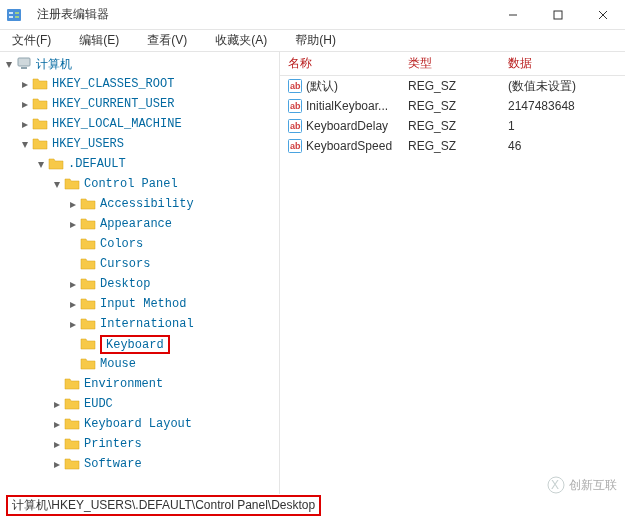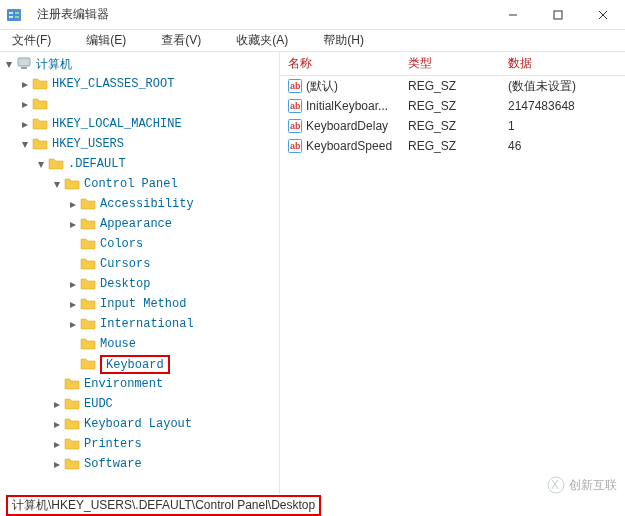--- a/index.html
+++ b/index.html
@@ -5,21 +5,21 @@
 * { box-sizing: border-box; margin: 0; padding: 0; font-family: "Microsoft YaHei", "Segoe UI", sans-serif; font-size: 12px; }
 body { background: #fff; width: 625px; height: 516px; overflow: hidden; position: relative; }
 
 .titlebar { height: 30px; background: #fff; display: flex; align-items: center; padding-left: 6px; border-bottom: 1px solid #e5e5e5; gap: 9px; }
 .titlebar .app-icon { width: 16px; height: 16px; margin-right: 6px; }
 .titlebar .title { flex: 1; color: #333; }
 .titlebar .win-controls { display: flex; height: 100%; }
 .titlebar .win-btn { width: 45px; height: 100%; display: flex; align-items: center; justify-content: center; color: #333; }
 .titlebar .win-btn svg { width: 10px; height: 10px; }
 
-.menubar { height: 22px; display: flex; align-items: center; padding-left: 4px; gap: 19px; border-bottom: 1px solid #e5e5e5; }
+.menubar { height: 22px; display: flex; align-items: center; padding-left: 4px; gap: 12px; border-bottom: 1px solid #e5e5e5; }
 .menubar .menu-item { padding: 2px 8px; color: #333; }
 
 .content { display: flex; height: calc(100% - 30px - 22px - 22px); }
 .tree-panel { width: 280px; border-right: 1px solid #e5e5e5; overflow: hidden; padding: 2px 0; }
 .list-panel { flex: 1; overflow: hidden; }
 
 .tree-row { display: flex; align-items: center; height: 20px; white-space: nowrap; }
 .tree-row .twisty { width: 14px; display: flex; align-items: center; justify-content: center; color: #666; }
 .tree-row .folder-icon, .tree-row .pc-icon { width: 16px; height: 16px; margin-right: 4px; flex-shrink: 0; }
 .tree-row .label { color: #0369a1; font-family: Liberation Mono, monospace; }
@@ -106,20 +106,21 @@
         <svg class="folder-icon" viewBox="0 0 16 16">
           <path class="folder-svg" d="M1 3h5l1 2h8v8H1z"></path>
         </svg>
         <span class="label">HKEY_CLASSES_ROOT</span>
       </div>
     <div class="tree-row indent-1">
         <span class="twisty">▸</span>
         <svg class="folder-icon" viewBox="0 0 16 16">
           <path class="folder-svg" d="M1 3h5l1 2h8v8H1z"></path>
         </svg>
+        <span class="label">HKEY_CURRENT_USER</span>
       </div>
     <div class="tree-row indent-1">
         <span class="twisty">▸</span>
         <svg class="folder-icon" viewBox="0 0 16 16">
           <path class="folder-svg" d="M1 3h5l1 2h8v8H1z"></path>
         </svg>
         <span class="label">HKEY_LOCAL_MACHINE</span>
       </div>
     <div class="tree-row indent-1">
         <span class="twisty">▾</span>
@@ -184,33 +185,33 @@
         </svg>
         <span class="label">Input Method</span>
       </div>
     <div class="tree-row indent-4">
         <span class="twisty">▸</span>
         <svg class="folder-icon" viewBox="0 0 16 16">
           <path class="folder-svg" d="M1 3h5l1 2h8v8H1z"></path>
         </svg>
         <span class="label">International</span>
       </div>
+    <div class="tree-row indent-4 selected">
+        <span class="twisty"></span>
+        <svg class="folder-icon" viewBox="0 0 16 16">
+          <path class="folder-svg" d="M1 3h5l1 2h8v8H1z"></path>
+        </svg>
+        <span class="label-box"><span class="label">Keyboard</span></span>
+      </div>
     <div class="tree-row indent-4">
         <span class="twisty"></span>
         <svg class="folder-icon" viewBox="0 0 16 16">
           <path class="folder-svg" d="M1 3h5l1 2h8v8H1z"></path>
         </svg>
         <span class="label">Mouse</span>
-      </div>
-    <div class="tree-row indent-4 selected">
-        <span class="twisty"></span>
-        <svg class="folder-icon" viewBox="0 0 16 16">
-          <path class="folder-svg" d="M1 3h5l1 2h8v8H1z"></path>
-        </svg>
-        <span class="label-box"><span class="label">Keyboard</span></span>
       </div>
     <div class="tree-row indent-3">
         <span class="twisty"></span>
         <svg class="folder-icon" viewBox="0 0 16 16">
           <path class="folder-svg" d="M1 3h5l1 2h8v8H1z"></path>
         </svg>
         <span class="label">Environment</span>
       </div>
     <div class="tree-row indent-3">
         <span class="twisty">▸</span>

